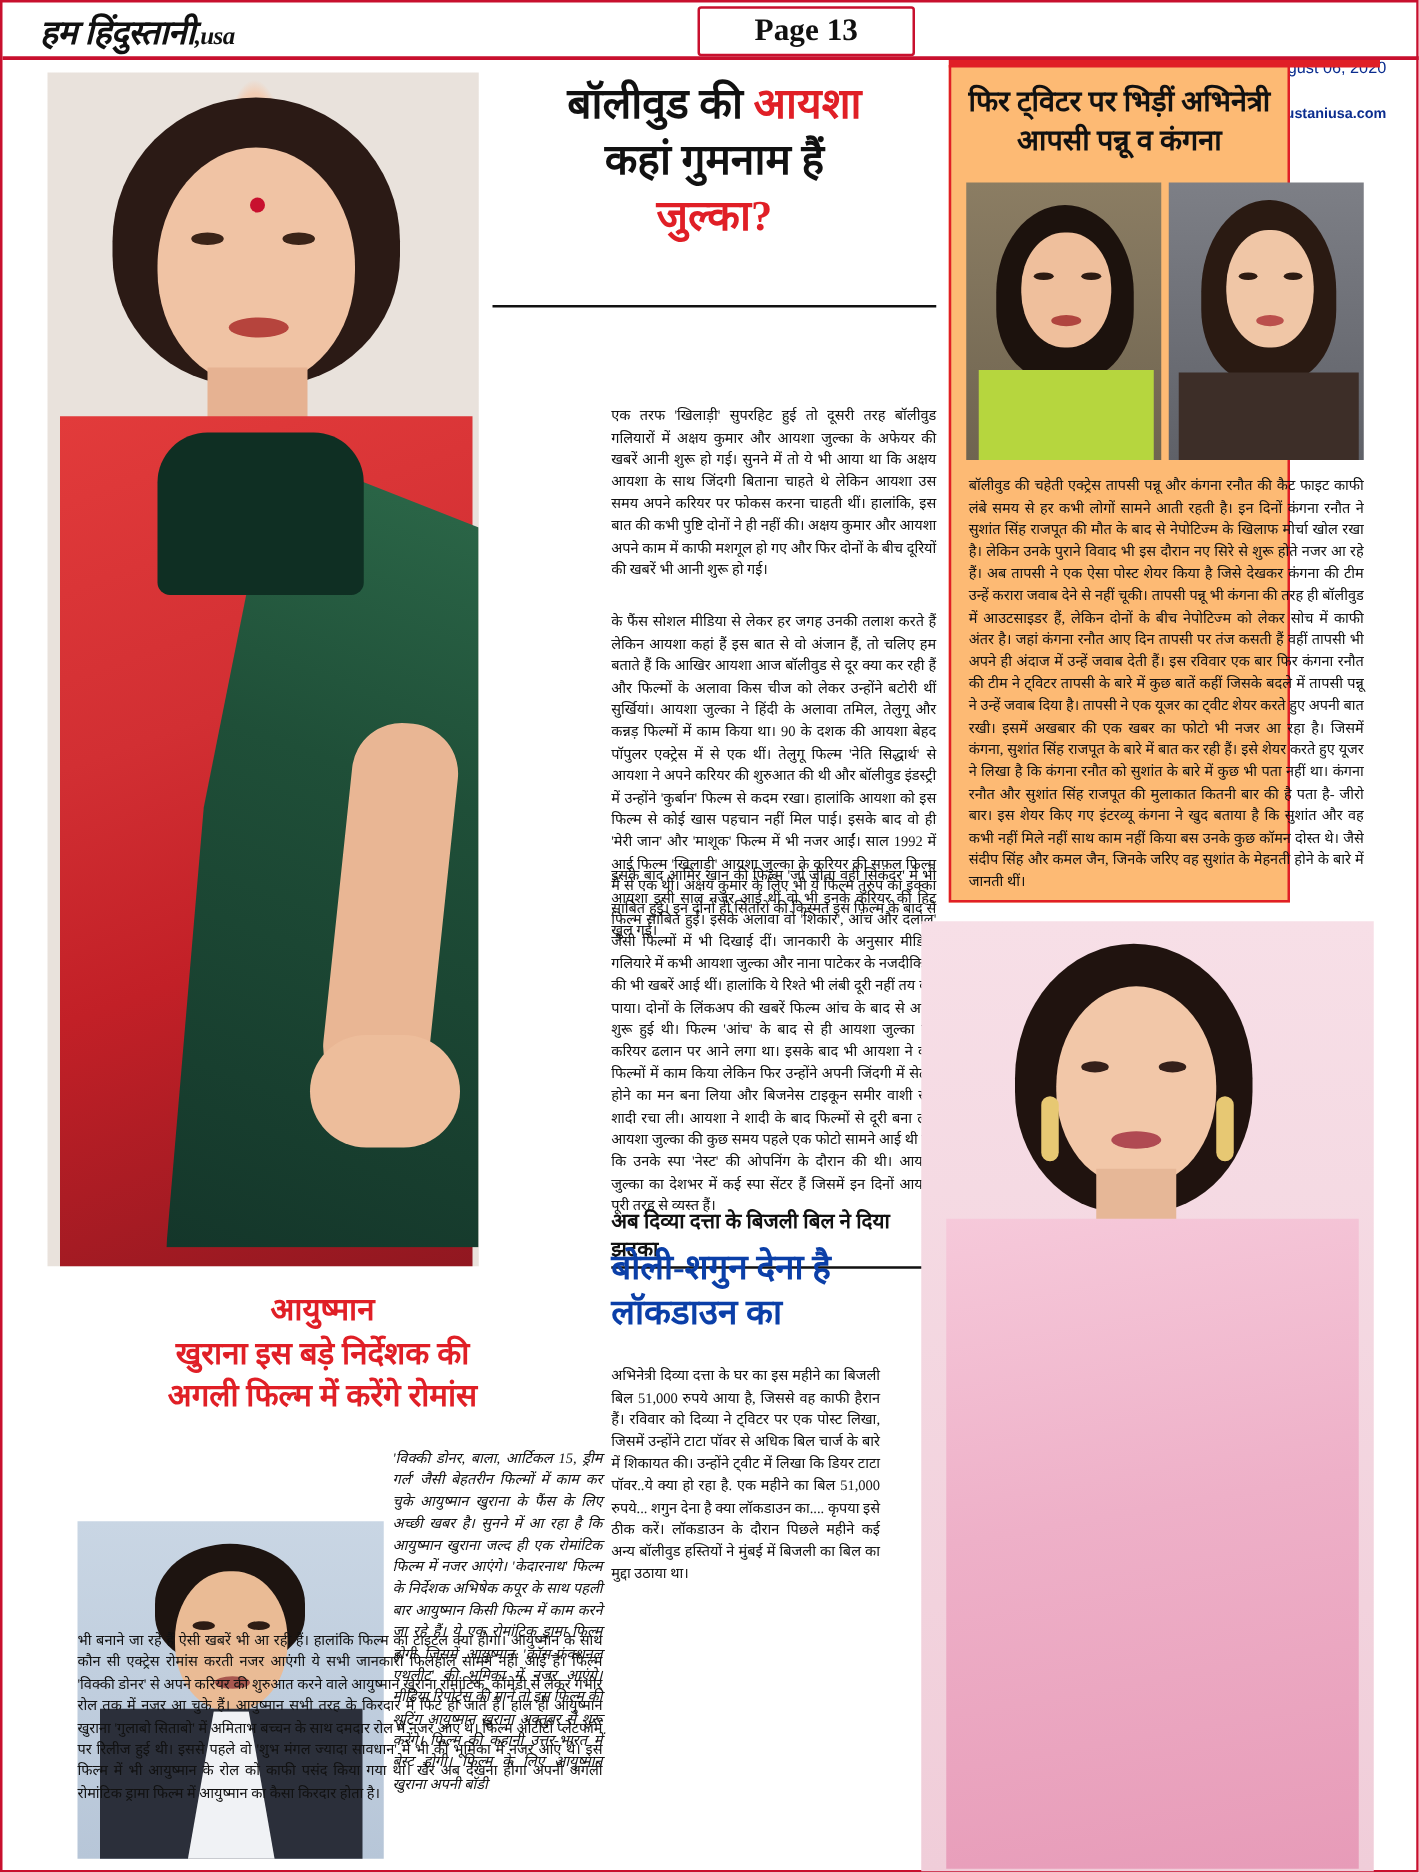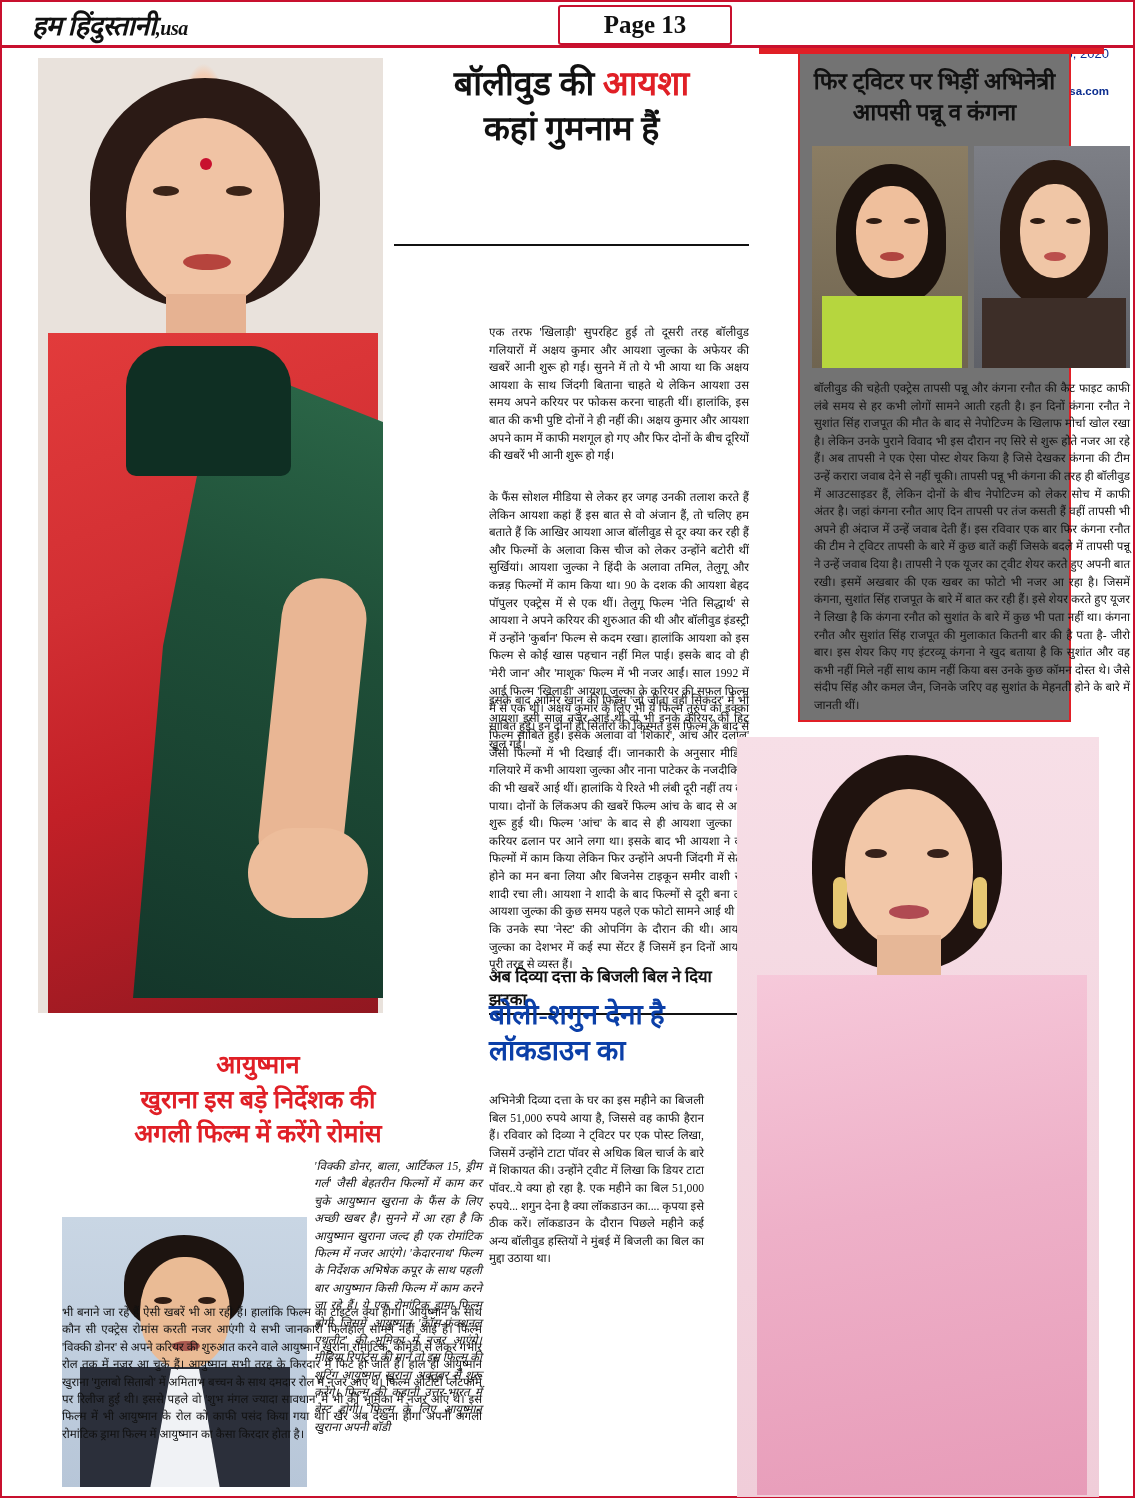--- a/index.html
+++ b/index.html
@@ -128,22 +128,22 @@
   .headline2{
     position:absolute;left:487px;top:995px;width:260px;
     font-family:"Liberation Serif", serif;
     font-weight:bold;font-size:28px;line-height:1.3;
     color:#0b3fa8;
   }
   .col-d{left:487px;top:1090px;width:215px;}
 
   
   .rbox{
-    position:absolute;left:796px;top:50px;width:273px;height:670px;
-    border:2px solid #e01f26;box-sizing:border-box;background:#737373;
+    position:absolute;left:757px;top:50px;width:273px;height:670px;
+    border:2px solid #e01f26;box-sizing:border-box;background:#fdba74;
   }
   .rbox-bar{position:absolute;left:757px;top:46px;width:345px;height:6px;background:#e01f26;}
   .rbox h2{
     margin:0;padding:12px 8px 4px;
     font-family:"Liberation Serif", serif;
     font-size:23px;line-height:1.35;font-weight:bold;text-align:center;color:#111;
   }
   .duo{
     position:absolute;left:12px;top:92px;width:318px;height:222px;
     display:flex;gap:6px;
@@ -167,21 +167,21 @@
     position:absolute;left:14px;top:326px;width:316px;
     font-family:"Liberation Serif", serif;
     font-size:11.6px;line-height:1.52;text-align:justify;color:#111;
   }
 
   
   .abox{
     position:absolute;left:36px;top:1030px;width:440px;height:462px;
   }
   .abox h2{
-    margin:16px;padding:0 6px;
+    margin:0;padding:0 6px;
     font-family:"Liberation Serif", serif;
     font-size:25px;line-height:1.38;font-weight:bold;color:#e01f26;text-align:center;
   }
   .abox-right-text{
     position:absolute;left:312px;top:1156px;width:168px;
     font-family:"Liberation Serif", serif;font-size:11.6px;line-height:1.5;
     text-align:justify;
     font-style:italic;
   }
   .abox-bottom-text{
@@ -222,20 +222,21 @@
     <div class="ay-arm"></div>
     <div class="ay-hand"></div>
   </div>
 
   <div class="headline">
     <div>
       <span>बॉलीवुड की</span>
       <span class="red">आयशा</span>
     </div>
     <div>कहां गुमनाम हैं</div>
+    <div class="red">जुल्का?</div>
   </div>
   <div class="rule-head"></div>
 
 
   <div class="col col-a">एक तरफ 'खिलाड़ी' सुपरहिट हुई तो दूसरी तरह बॉलीवुड गलियारों में अक्षय कुमार और आयशा जुल्का के अफेयर की खबरें आनी शुरू हो गई। सुनने में तो ये भी आया था कि अक्षय आयशा के साथ जिंदगी बिताना चाहते थे लेकिन आयशा उस समय अपने करियर पर फोकस करना चाहती थीं। हालांकि, इस बात की कभी पुष्टि दोनों ने ही नहीं की। अक्षय कुमार और आयशा अपने काम में काफी मशगूल हो गए और फिर दोनों के बीच दूरियों की खबरें भी आनी शुरू हो गई।</div>
   <div class="col col-b">के फैंस सोशल मीडिया से लेकर हर जगह उनकी तलाश करते हैं लेकिन आयशा कहां हैं इस बात से वो अंजान हैं, तो चलिए हम बताते हैं कि आखिर आयशा आज बॉलीवुड से दूर क्या कर रही हैं और फिल्मों के अलावा किस चीज को लेकर उन्होंने बटोरी थीं सुर्खियां। आयशा जुल्का ने हिंदी के अलावा तमिल, तेलुगू और कन्नड़ फिल्मों में काम किया था। 90 के दशक की आयशा बेहद पॉपुलर एक्ट्रेस में से एक थीं। तेलुगू फिल्म 'नेति सिद्धार्थ' से आयशा ने अपने करियर की शुरुआत की थी और बॉलीवुड इंडस्ट्री में उन्होंने 'कुर्बान' फिल्म से कदम रखा। हालांकि आयशा को इस फिल्म से कोई खास पहचान नहीं मिल पाई। इसके बाद वो ही 'मेरी जान' और 'माशूक' फिल्म में भी नजर आईं। साल 1992 में आई फिल्म 'खिलाड़ी' आयशा जुल्का के करियर की सफल फिल्म में से एक थी। अक्षय कुमार के लिए भी ये फिल्म तुरुप का इक्का साबित हुई। इन दोनों ही सितारों की किस्मत इस फिल्म के बाद से खुल गई।</div>
   <div class="col col-c">इसके बाद आमिर खान की फिल्म 'जो जीता वही सिकंदर' में भी आयशा इसी साल नजर आई थीं वो भी इनके करियर की हिट फिल्म साबित हुई। इसके अलावा वो 'शिकार', आंच और दलाल' जैसी फिल्मों में भी दिखाई दीं। जानकारी के अनुसार मीडिया गलियारे में कभी आयशा जुल्का और नाना पाटेकर के नजदीकियों की भी खबरें आई थीं। हालांकि ये रिश्ते भी लंबी दूरी नहीं तय कर पाया। दोनों के लिंकअप की खबरें फिल्म आंच के बाद से आनी शुरू हुई थी। फिल्म 'आंच' के बाद से ही आयशा जुल्का का करियर ढलान पर आने लगा था। इसके बाद भी आयशा ने कई फिल्मों में काम किया लेकिन फिर उन्होंने अपनी जिंदगी में सेटल होने का मन बना लिया और बिजनेस टाइकून समीर वाशी संग शादी रचा ली। आयशा ने शादी के बाद फिल्मों से दूरी बना ली। आयशा जुल्का की कुछ समय पहले एक फोटो सामने आई थी जो कि उनके स्पा 'नेस्ट' की ओपनिंग के दौरान की थी। आयशा जुल्का का देशभर में कई स्पा सेंटर हैं जिसमें इन दिनों आयशा पूरी तरह से व्यस्त हैं।</div>
 
   <div class="sub-h sub-h2">अब दिव्या दत्ता के बिजली बिल ने दिया झटका</div>
   <div class="headline2">

